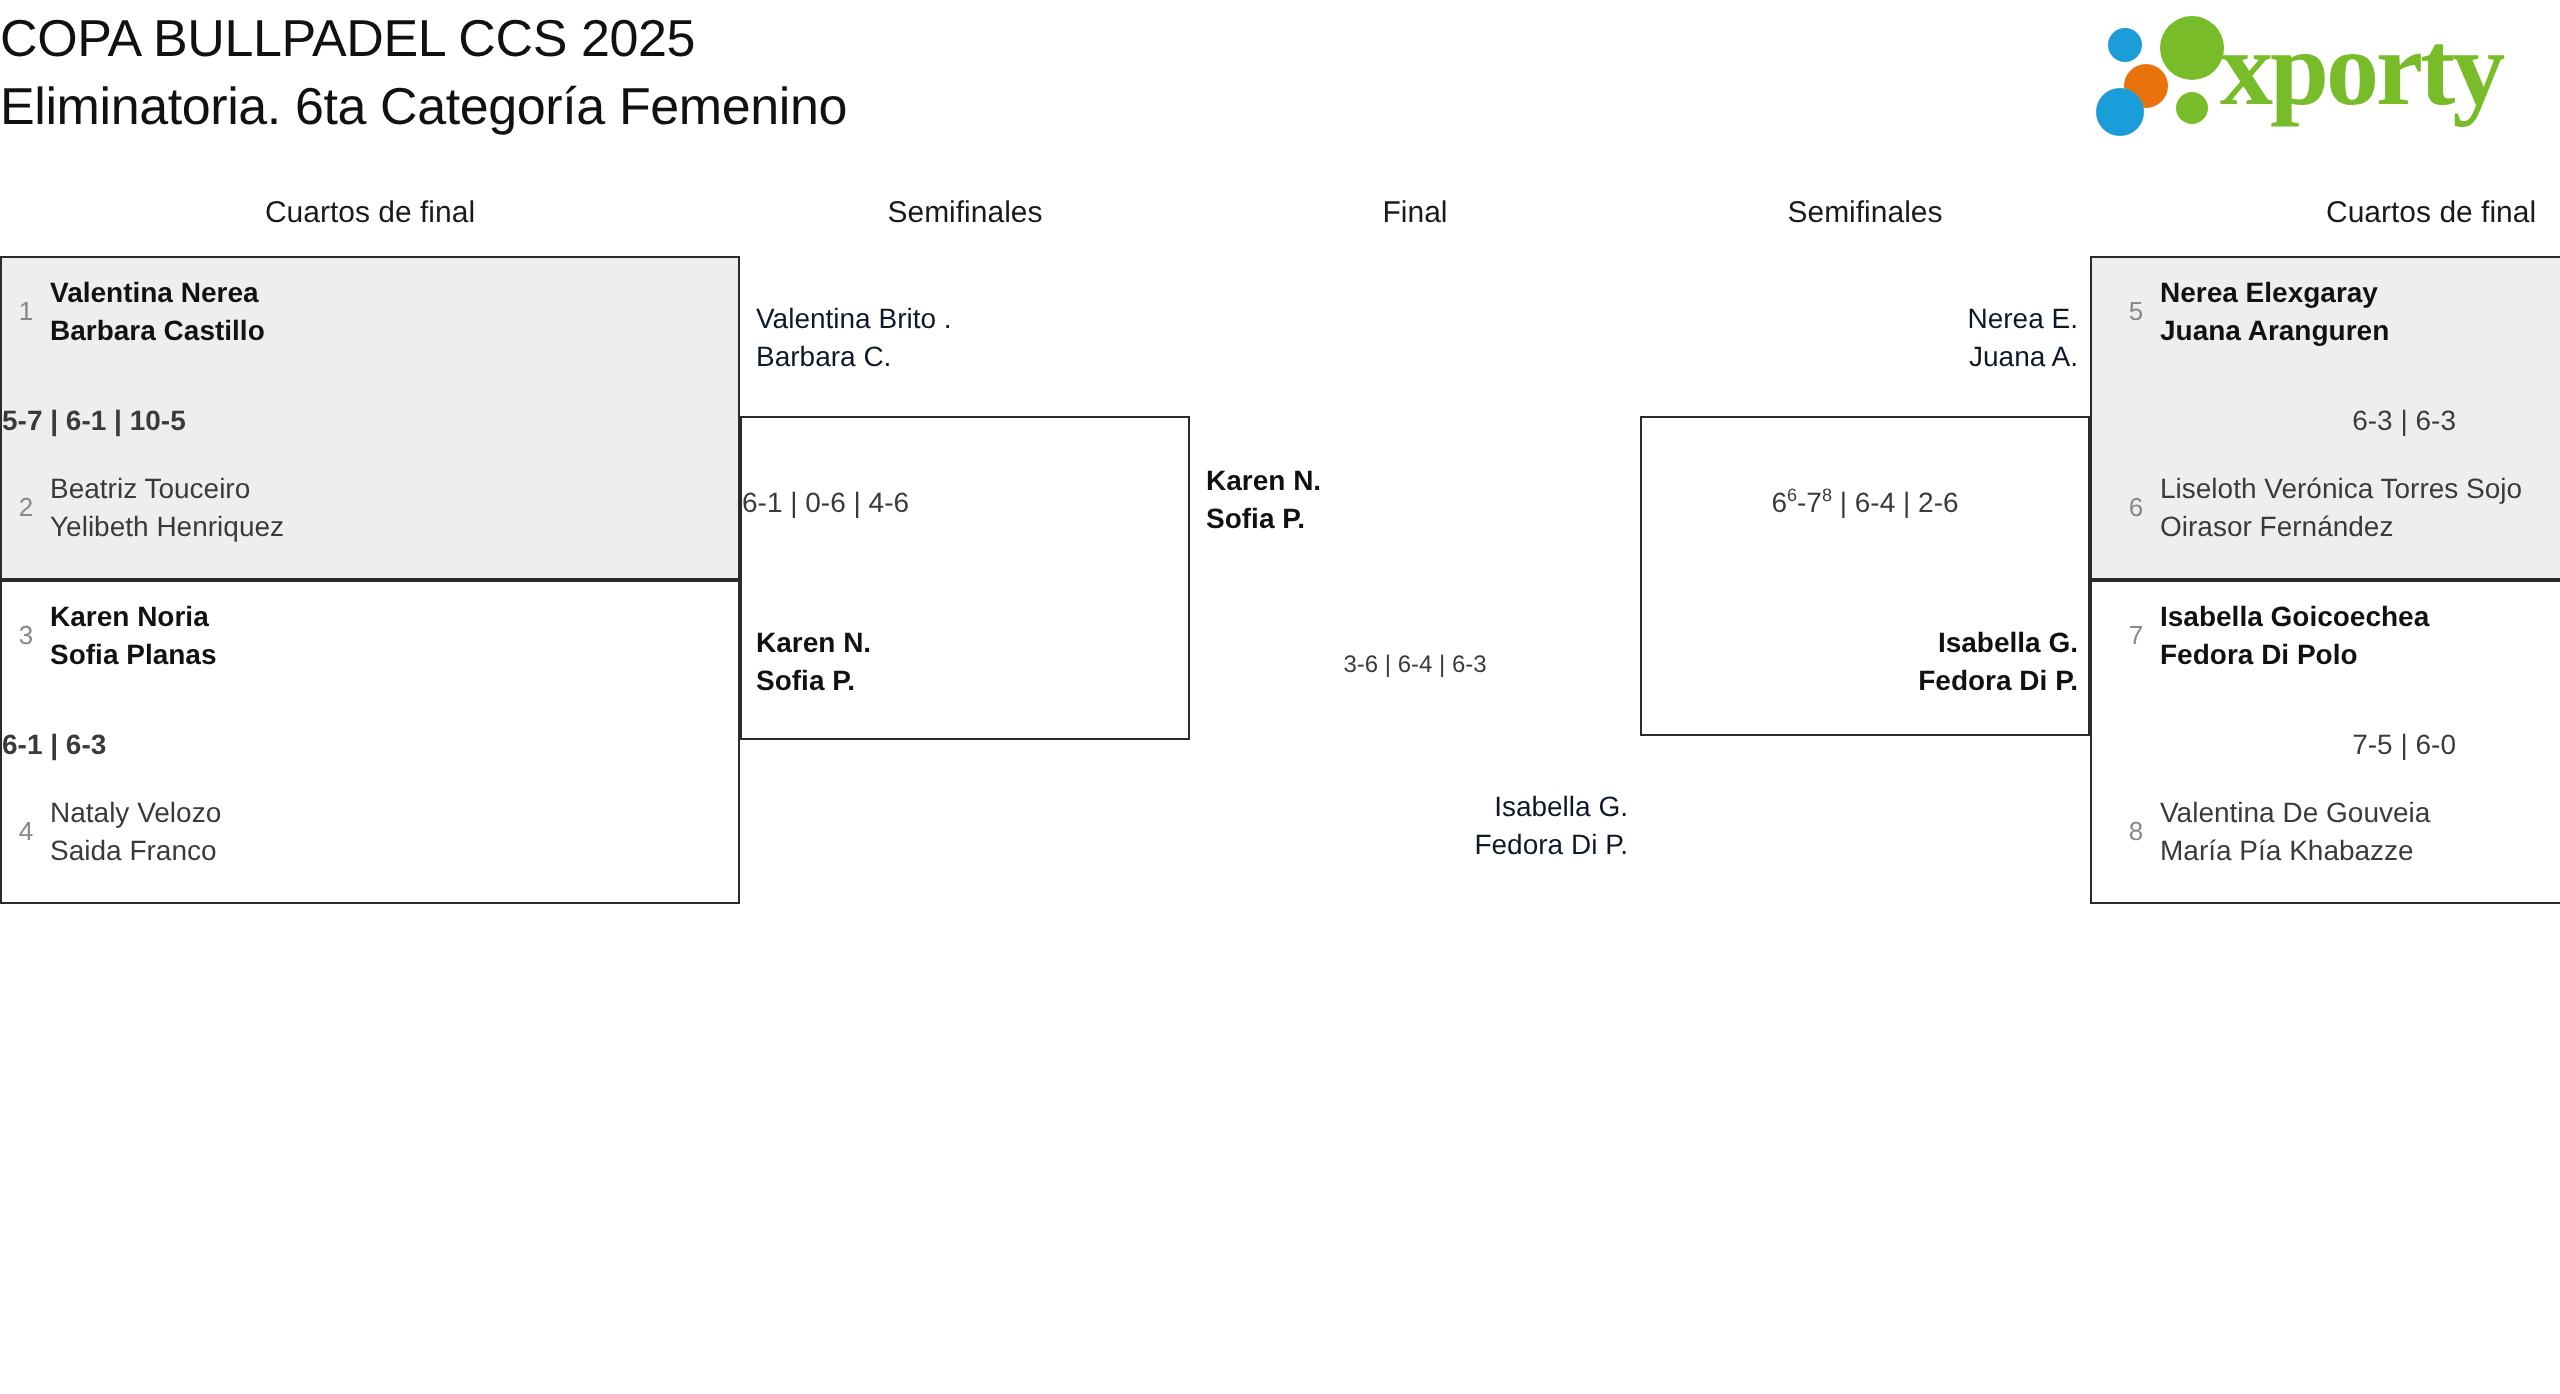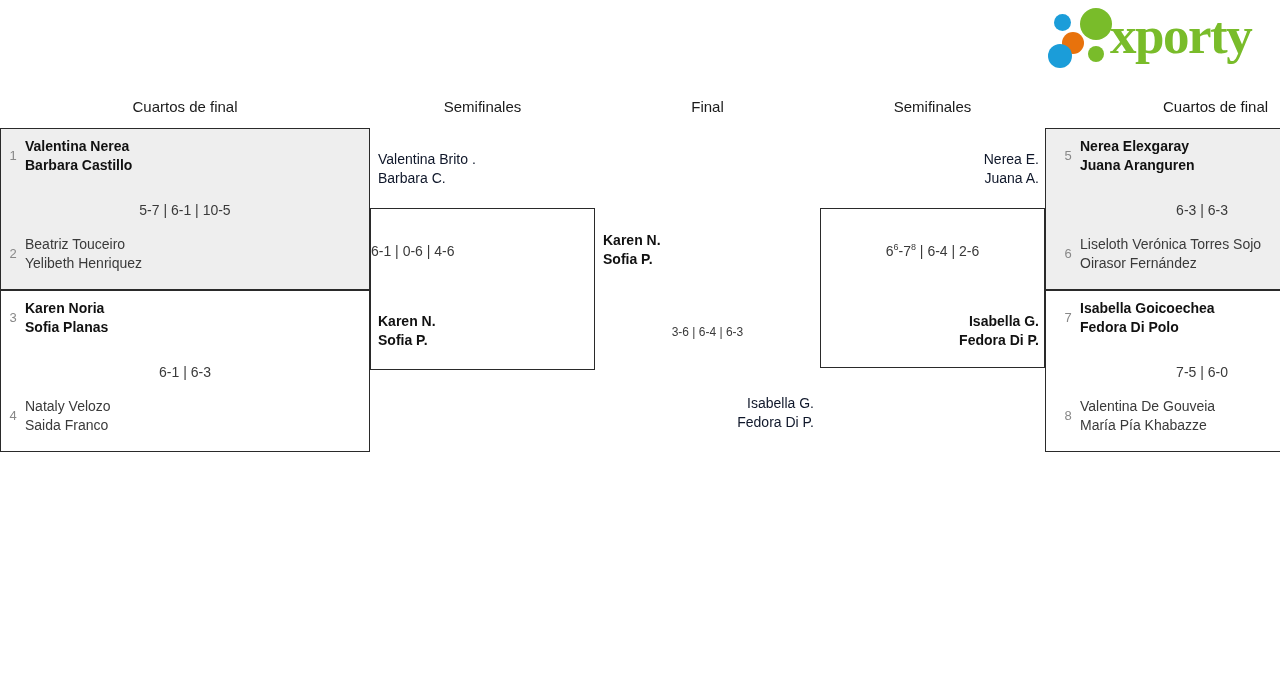--- a/index.html
+++ b/index.html
@@ -135,21 +135,21 @@
     font-size: 9px;
     line-height: 0;
     vertical-align: super;
   }
 
   
   #qf-left-1 { left: 0px; top: 128px; width: 370px; height: 162px; }
   #qf-left-2 { left: 0px; top: 290px; width: 370px; height: 162px; }
   #qf-left-1 .player-row.top, #qf-left-2 .player-row.top { top: 8px; }
   #qf-left-1 .player-row.bottom, #qf-left-2 .player-row.bottom { top: 106px; }
-  #qf-left-1 .score, #qf-left-2 .score { left: 0; width: 100%; text-align: center; top: 72px; }
+  #qf-left-1 .score, #qf-left-2 .score { left: 0; width: 100%; text-align: left; top: 72px; font-weight: bold; }
 
   
   #qf-right-1 { left: 1045px; top: 128px; width: 370px; height: 162px; }
   #qf-right-2 { left: 1045px; top: 290px; width: 370px; height: 162px; }
   #qf-right-1 .player-row.top, #qf-right-2 .player-row.top { top: 8px; }
   #qf-right-1 .player-row.bottom, #qf-right-2 .player-row.bottom { top: 106px; }
   #qf-right-1 .score, #qf-right-2 .score { left: 0; width: 100%; text-align: center; top: 72px; }
   #qf-right-1 .player-row, #qf-right-2 .player-row { left: 10px; }
   #qf-right-1 .score, #qf-right-2 .score { padding-right: 186px; box-sizing: border-box; text-align: right; }
 
@@ -185,20 +185,24 @@
     line-height: 19px;
     color: #3a3a3a;
     white-space: nowrap;
   }
 </style>
 </head>
 <body>
 
 <div id="header">
 
+  <div id="title-block">
+    <div class="title-line">COPA BULLPADEL CCS 2025</div>
+    <div class="title-line">Eliminatoria. 6ta Categoría Femenino</div>
+  </div>
 
   <div id="logo">
     <div id="logo-dots">
       <span class="dot" id="dot-blue-small"></span>
       <span class="dot" id="dot-green-large"></span>
       <span class="dot" id="dot-orange"></span>
       <span class="dot" id="dot-blue-medium"></span>
       <span class="dot" id="dot-green-small"></span>
     </div>
     <div id="logo-wordmark">xporty</div>

